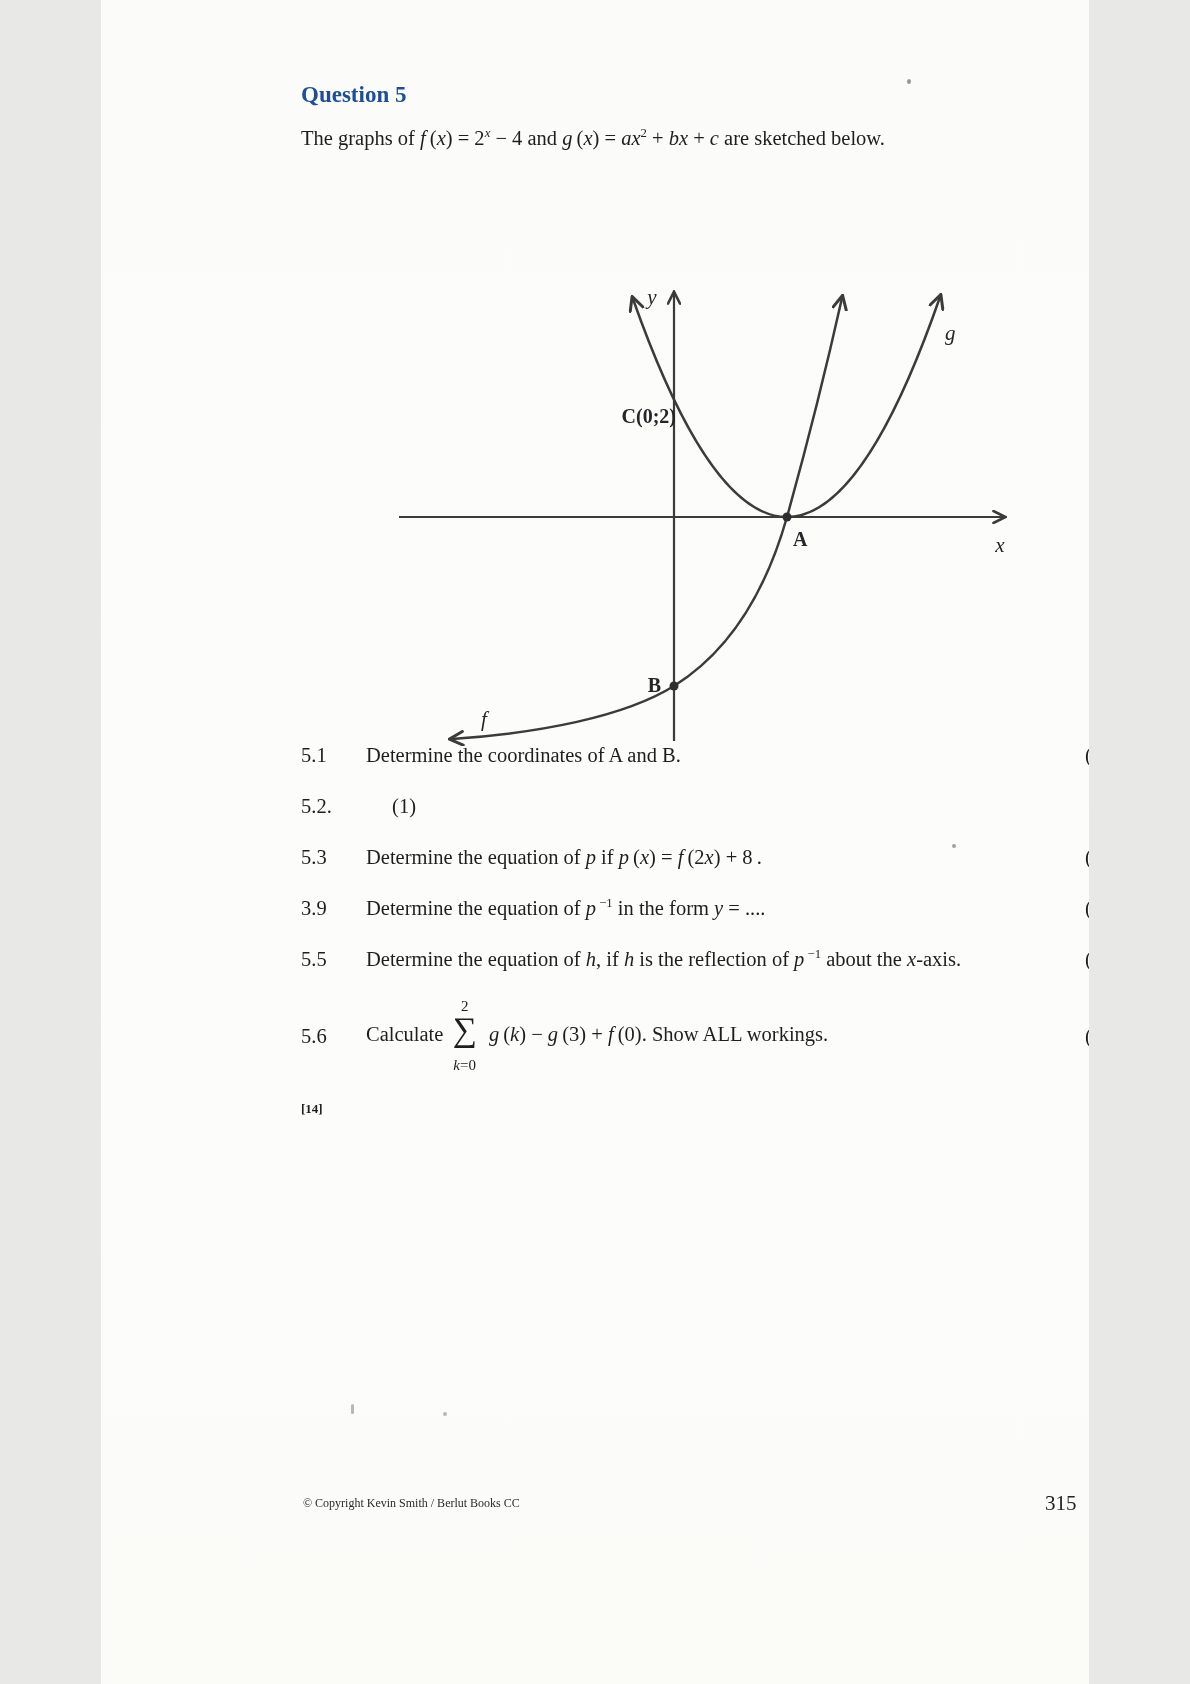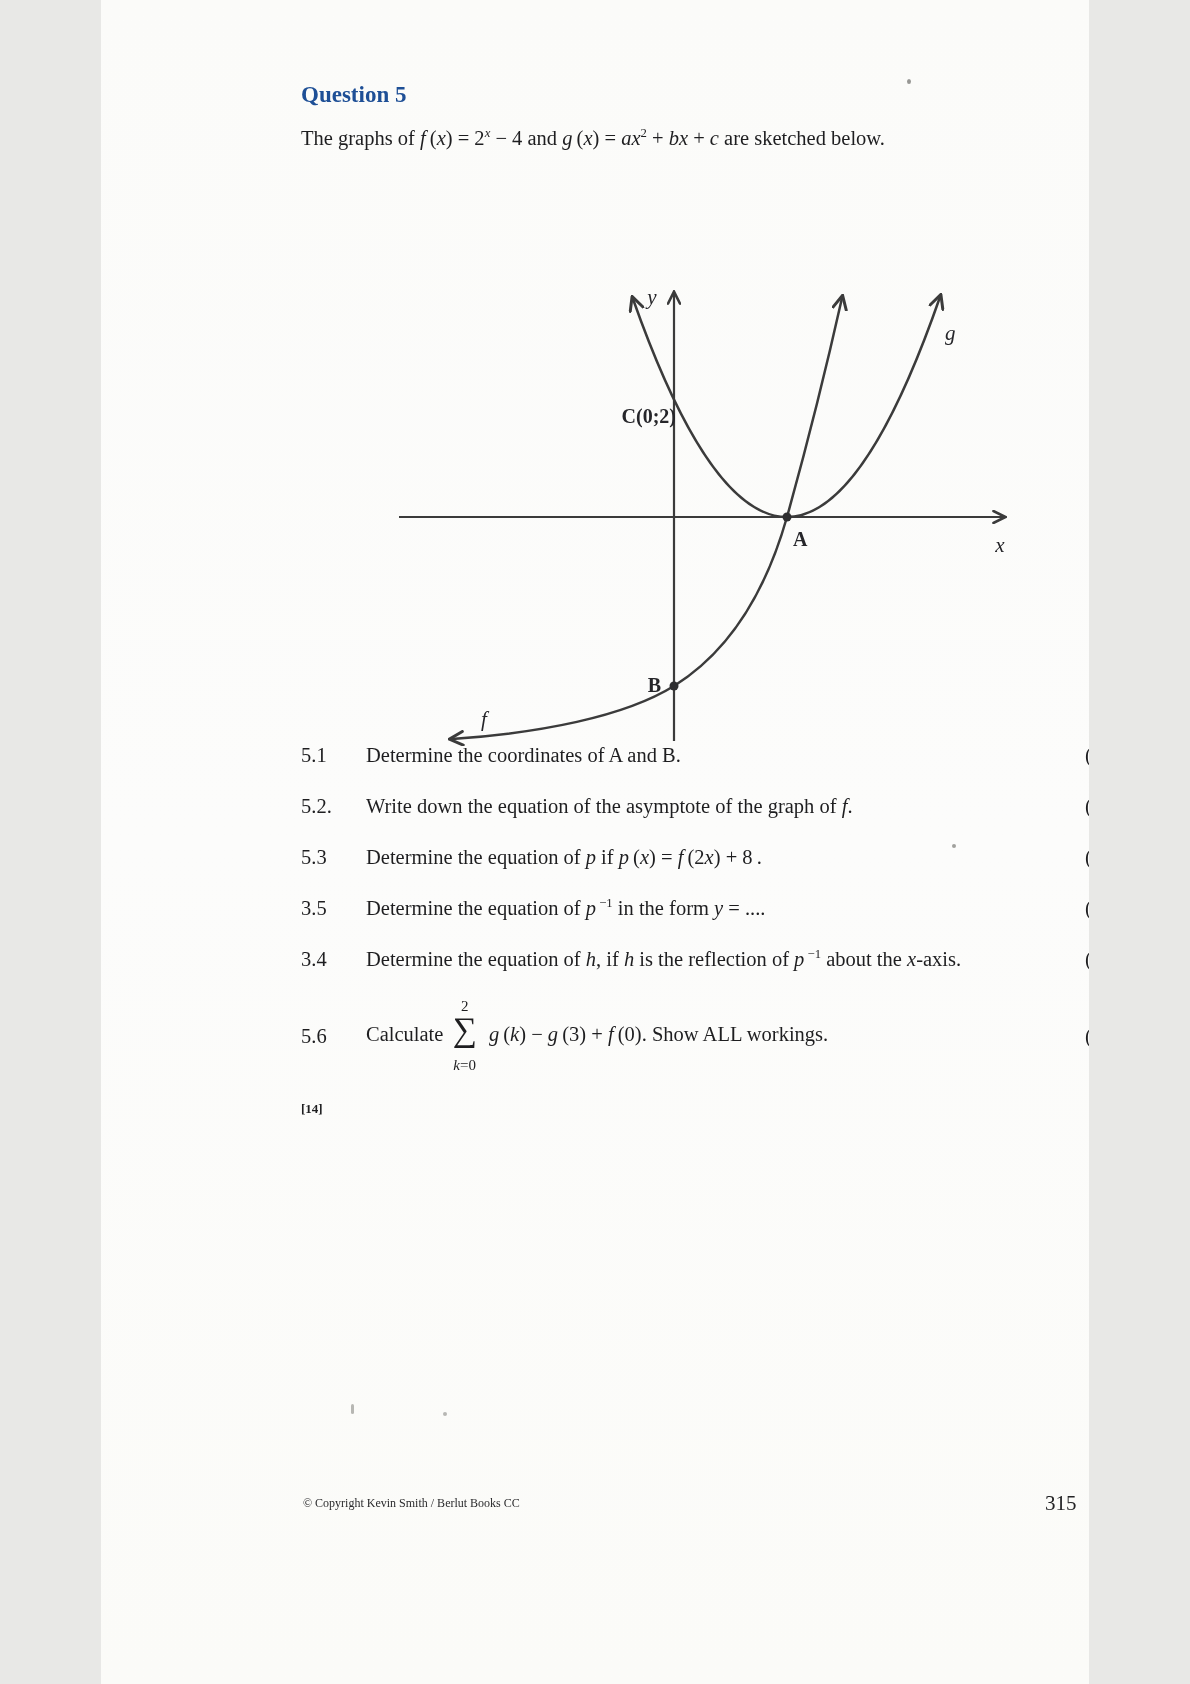--- a/index.html
+++ b/index.html
@@ -109,38 +109,37 @@
   <div class="questions">
 
     <div class="qrow">
       <div class="qnum">5.1</div>
       <div class="qtext">Determine the coordinates of A and B.</div>
       <div class="qmarks">(4)</div>
     </div>
 
     <div class="qrow">
       <div class="qnum">5.2.</div>
-      <div class="qtext">Write down the equation of the asymptote of the graph of  <i>f</i>.</div>
       <div class="qmarks">(1)</div>
     </div>
 
     <div class="qrow">
       <div class="qnum">5.3</div>
       <div class="qtext">Determine the equation of <i>p</i> if  <i>p</i> (<i>x</i>) = <i>f</i> (2<i>x</i>) + 8 .</div>
       <div class="qmarks">(2)</div>
     </div>
 
     <div class="qrow">
-      <div class="qnum">3.5</div>
+      <div class="qnum">3.9</div>
       <div class="qtext">Determine the equation of <i>p</i><sup> −1</sup> in the form  <i>y</i> = ....</div>
       <div class="qmarks">(2)</div>
     </div>
 
     <div class="qrow">
-      <div class="qnum">3.4</div>
+      <div class="qnum">5.5</div>
       <div class="qtext">Determine the equation of <i>h</i>, if <i>h</i> is the reflection of  <i>p</i><sup> −1</sup> about the <i>x</i>-axis.</div>
       <div class="qmarks">(1)</div>
     </div>
 
     <div class="qrow">
       <div class="qnum">5.6</div>
       <div class="qtext">Calculate <span class="bigsum">
             <span class="sum-top">2</span>
             <span class="sum-sigma">∑</span>
             <span class="sum-bot"><i>k</i>=0</span>

